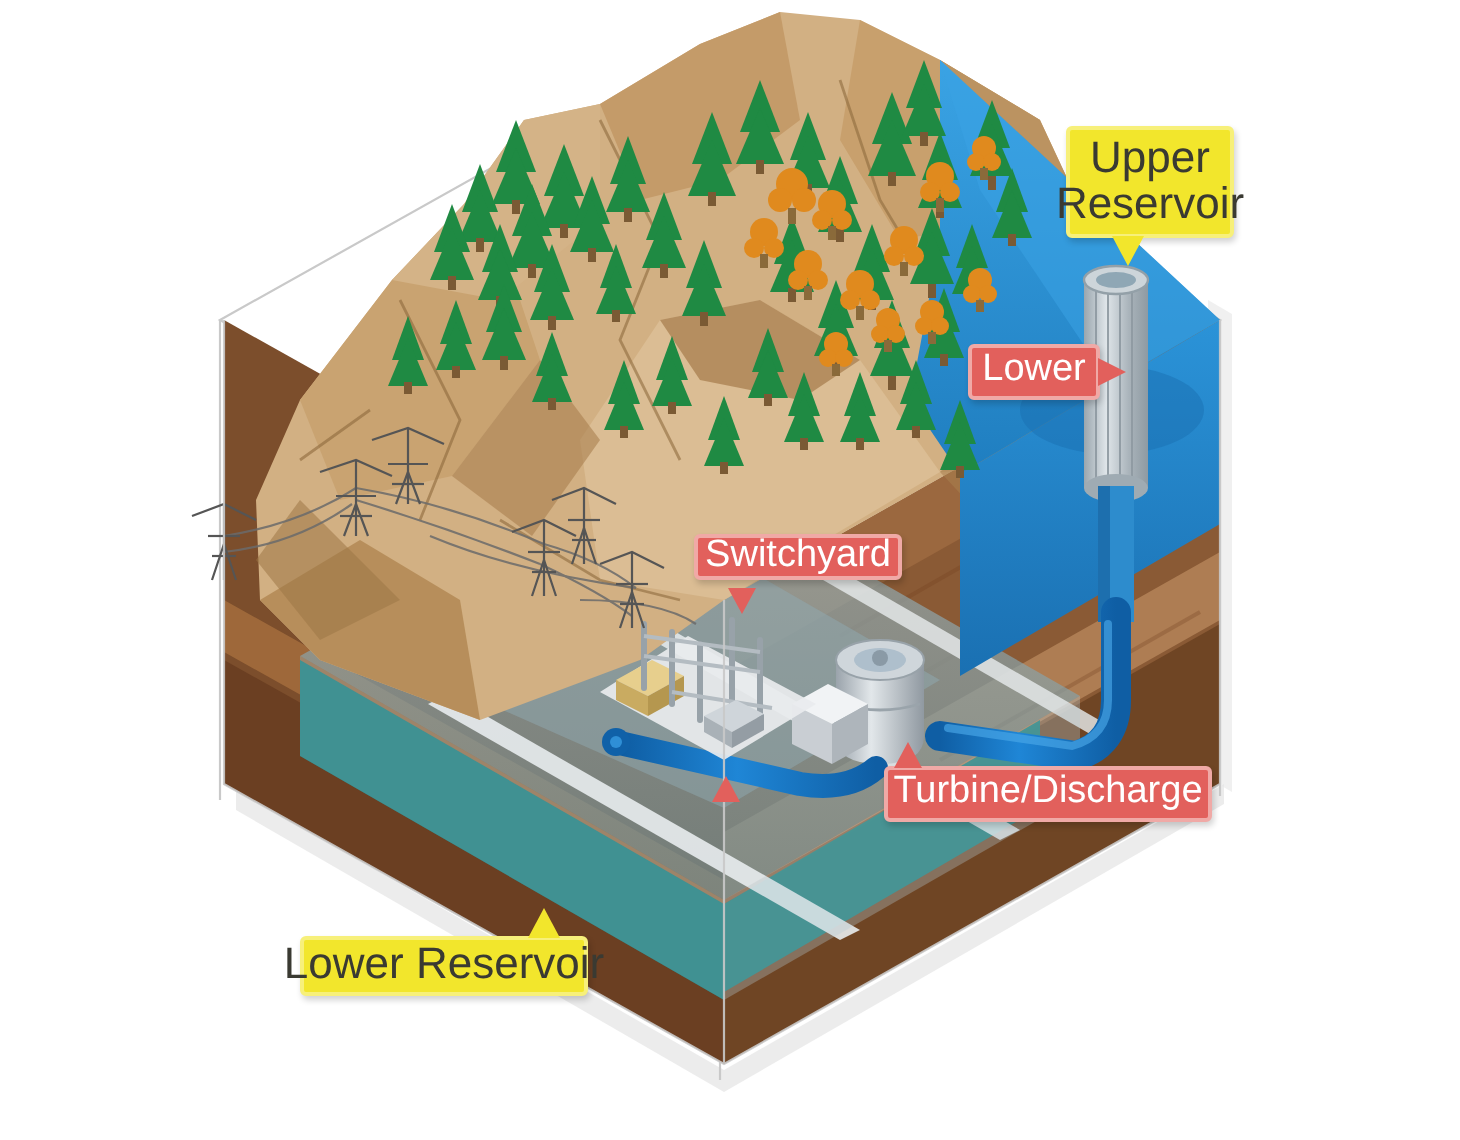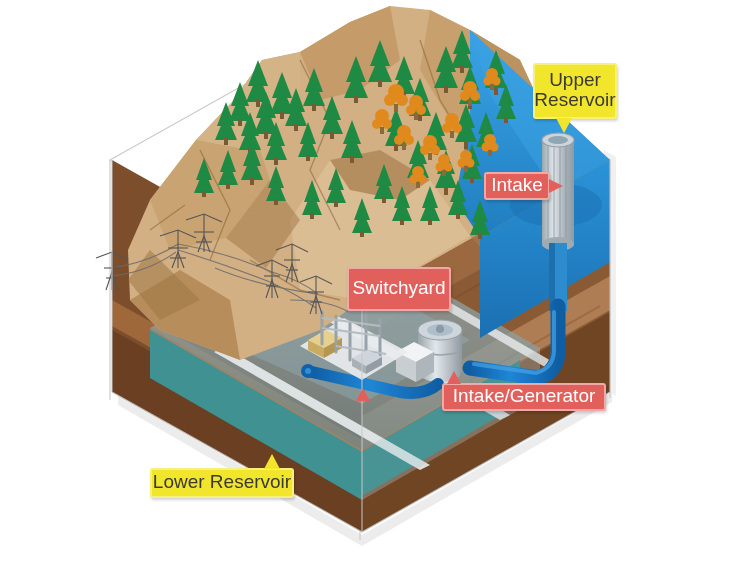--- a/index.html
+++ b/index.html
@@ -11,21 +11,21 @@
   
   .callout{position:absolute;box-sizing:border-box;
            display:flex;align-items:center;justify-content:center;
            text-align:center;line-height:1.05;white-space:pre;}
   .callout .txt{display:block;}
 
   .cal-red{background:#e2605c;border:2px solid #f0a9a6;color:#ffffff;
            border-radius:3px;font-size:19px;padding:2px 9px 4px 9px;
            box-shadow:1px 2px 3px rgba(0,0,0,.18);}
   .cal-yellow{background:#f2e62c;border:2px solid #f7f07a;color:#3a3a32;
-              border-radius:3px;font-size:19px;padding:2px 9px 4px 9px;
+              border-radius:3px;font-size:22px;padding:2px 9px 4px 9px;
               box-shadow:1px 2px 3px rgba(0,0,0,.18);}
 
   
   .tail{position:absolute;width:0;height:0;}
   .tail-red-down{border-left:7px solid transparent;border-right:7px solid transparent;
                  border-top:13px solid #e2605c;}
   .tail-red-right{border-top:7px solid transparent;border-bottom:7px solid transparent;
                   border-left:14px solid #e2605c;}
   .tail-red-up{border-left:7px solid transparent;border-right:7px solid transparent;
                border-bottom:13px solid #e2605c;}
@@ -583,31 +583,31 @@
     </g>
   </svg>
 
   <div class="callout cal-yellow" style="left:533px;top:63px;width:84px;height:56px;">
     <span class="txt">Upper
 Reservoir</span>
   </div>
   <div class="tail tail-yel-down" style="left:556px;top:118px;"></div>
 
   <div class="callout cal-red" style="left:484px;top:172px;width:66px;height:28px;">
-    <span class="txt">Intake</span>
+    <span class="txt">Lower</span>
   </div>
   <div class="tail tail-red-right" style="left:549px;top:179px;"></div>
 
-  <div class="callout cal-red" style="left:347px;top:267px;width:104px;height:44px;">
+  <div class="callout cal-red" style="left:347px;top:267px;width:104px;height:23px;">
     <span class="txt">Switchyard</span>
   </div>
   <div class="tail tail-red-down" style="left:364px;top:294px;"></div>
 
   <div class="callout cal-red" style="left:442px;top:383px;width:164px;height:28px;">
-    <span class="txt">Intake/Generator</span>
+    <span class="txt">Turbine/Discharge</span>
   </div>
   <div class="tail tail-red-up" style="left:447px;top:371px;"></div>
 
   <div class="tail tail-red-up" style="left:356px;top:388px;"></div>
 
   <div class="callout cal-yellow" style="left:150px;top:468px;width:144px;height:30px;justify-content:center;">
     <span class="txt">Lower Reservoir</span>
   </div>
   <div class="tail tail-yel-up" style="left:264px;top:454px;"></div>
 

